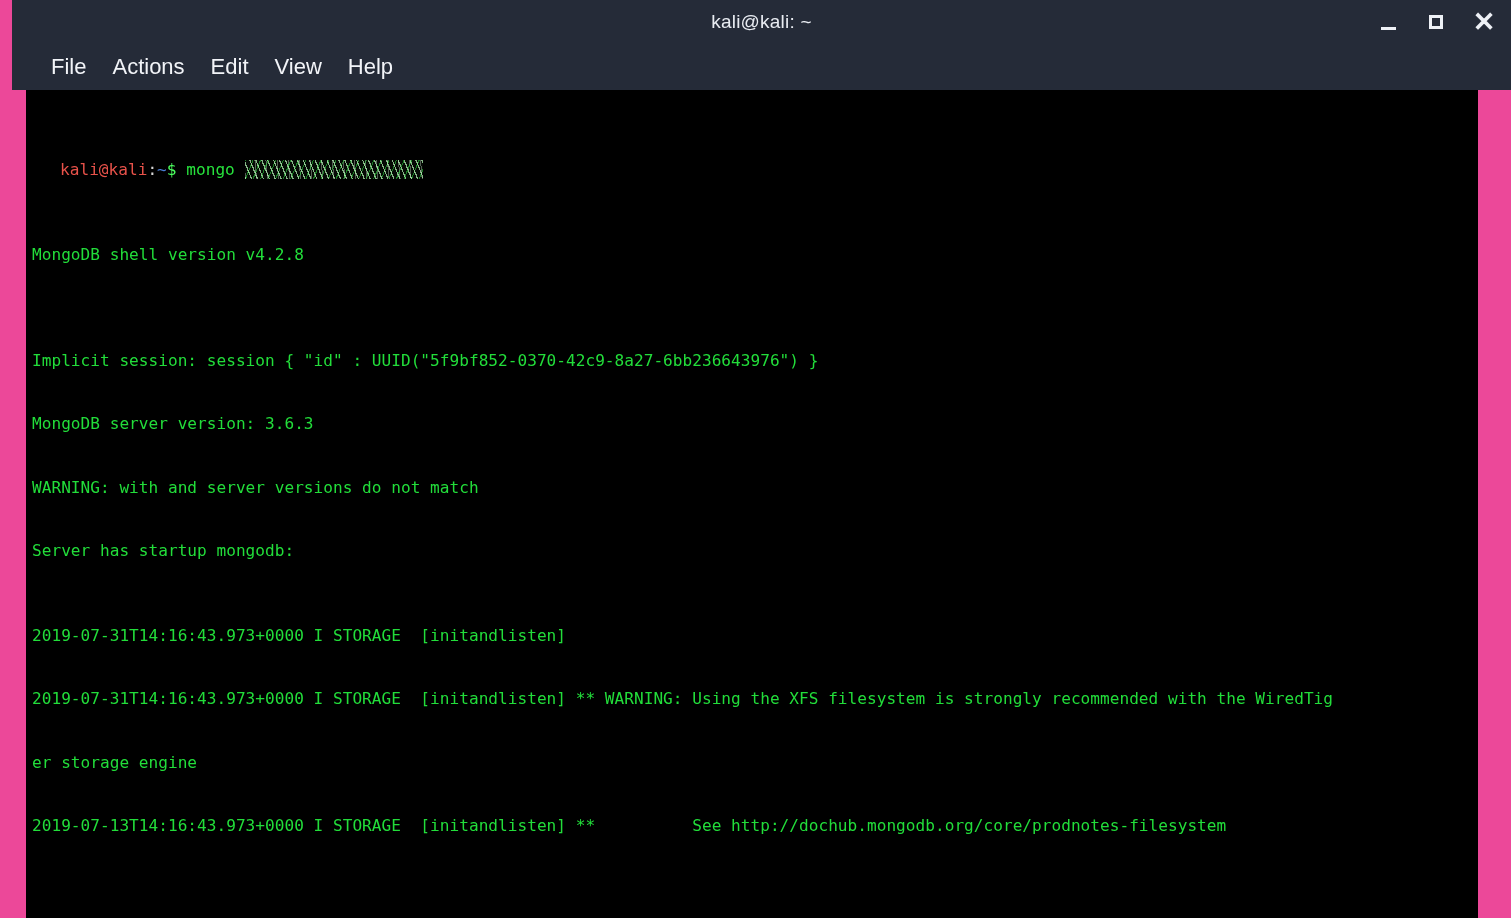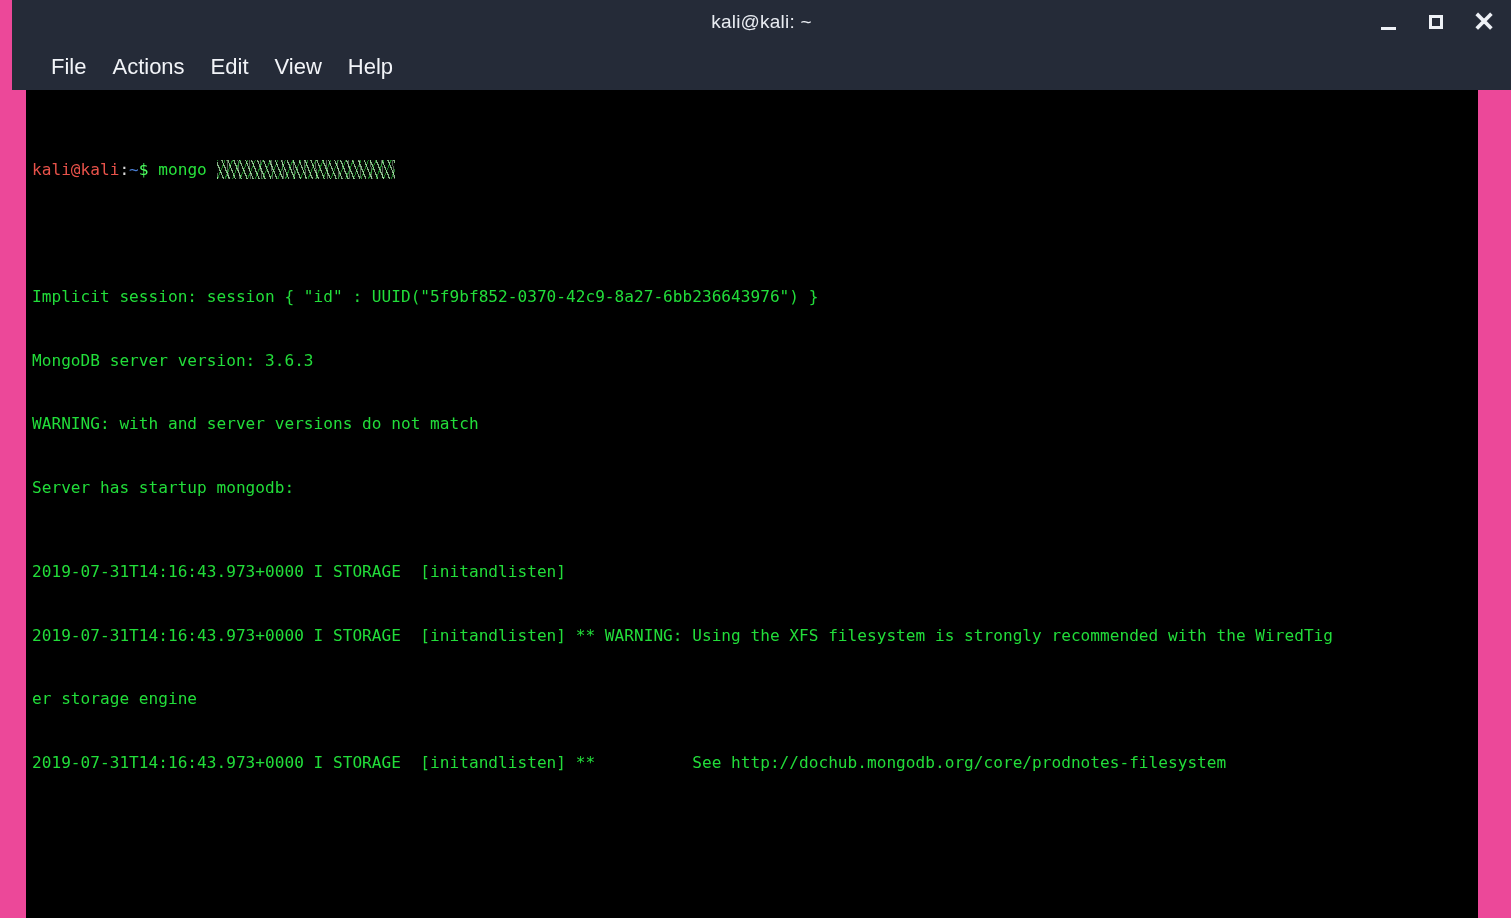--- a/index.html
+++ b/index.html
@@ -129,21 +129,21 @@
     line-height: 21.15px;
     white-space: pre;
     color: #22dd3a;
     letter-spacing: 0.02px;
   }
   .line { display: block; height: 21.15px; }
 
   
   .c-green  { color: #27e23c; }
   .c-brgreen{ color: #4bff5e; }
-  .c-red    { color: #e8524a; }
+  .c-red    { color: #e8524a; margin-left: 28px; }
   .c-blue   { color: #4b7fd6; }
   .c-white  { color: #d8d8d8; }
 
   
   .redact {
     display: inline-block;
     vertical-align: -4px;
     height: 19px;
     position: relative;
     overflow: hidden;
@@ -183,31 +183,32 @@
     <div class="menu-item">View</div>
     <div class="menu-item">Help</div>
   </div>
 
   <div id="terminal-wrap">
     <div id="terminal">
       <div id="screen">
 
         <span class="line"><span class="c-red">kali@kali</span><span class="c-white">:</span><span class="c-blue">~</span><span class="c-brgreen">$</span><span class="c-green"> </span><span class="c-green">mongo</span><span class="c-green"> </span><span class="redact redact-1"></span></span>
 
+        <span class="line">MongoDB shell version v4.2.8</span>
 
 
         <span class="line">Implicit session: session { "id" : UUID("5f9bf852-0370-42c9-8a27-6bb236643976") }</span>
         <span class="line">MongoDB server version: 3.6.3</span>
         <span class="line">WARNING: with and server versions do not match</span>
         <span class="line">Server has startup mongodb:</span>
 
         <span class="line">2019-07-31T14:16:43.973+0000 I STORAGE  [initandlisten] </span>
         <span class="line">2019-07-31T14:16:43.973+0000 I STORAGE  [initandlisten] ** WARNING: Using the XFS filesystem is strongly recommended with the WiredTig</span>
         <span class="line">er storage engine</span>
-        <span class="line">2019-07-31T14:16:43.973+0000 I STORAGE  [initandlisten] **          See http://dochub.mongodb.org/core/prodnotes-filesystem</span>
+        <span class="line">2019-07-13T14:16:43.973+0000 I STORAGE  [initandlisten] **          See http://dochub.mongodb.org/core/prodnotes-filesystem</span>
         
         
         
         
 
         
         
         
         
 

